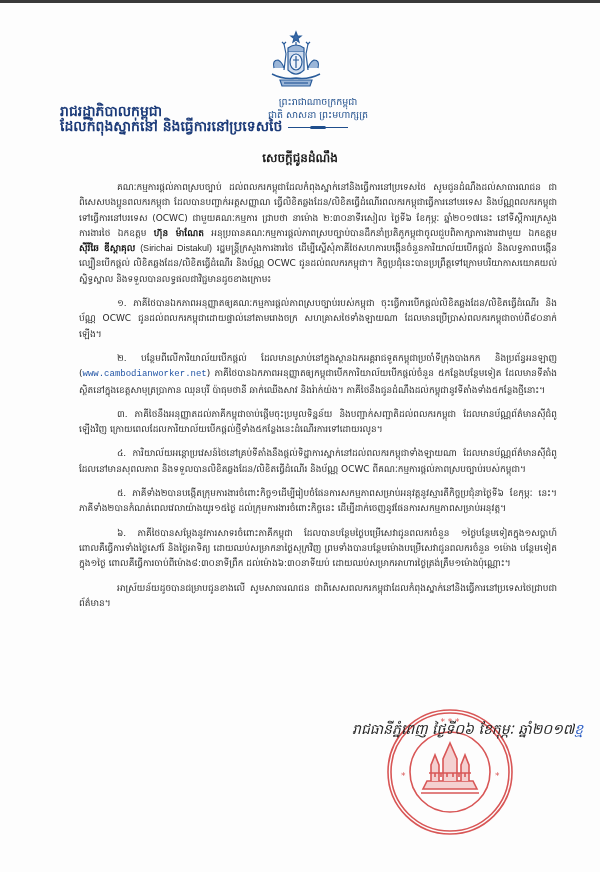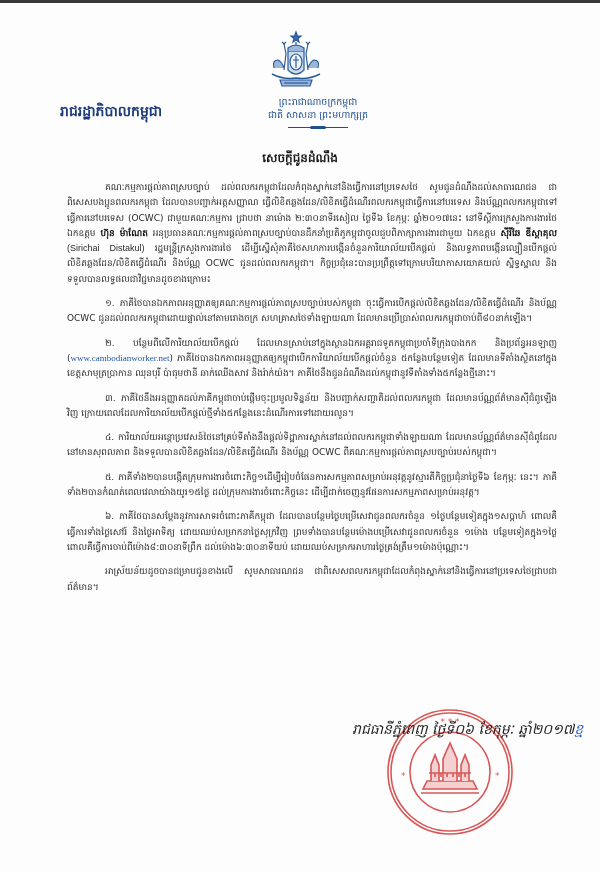--- a/index.html
+++ b/index.html
@@ -80,26 +80,26 @@
     .body {
       position: absolute;
       left: 67px; top: 180px;
       width: 490px;
       font-size: 9px;
       line-height: 15.3px;
       color: #2a2a2a;
       text-align: justify;
     }
     .body p {
-      margin: 0 0 9px 0;
+      margin: 0 0 9px 12px;
       text-indent: 38px;
     }
     .body .bold { font-weight: bold; color: #111; }
     .body .latin { font-family: "Liberation Sans", sans-serif; }
-    .body .link { color: #2456a6; font-family: Liberation Serif, serif; }
+    .body .link { color: #2456a6; font-family: Liberation Mono, monospace; }
     .signature {
       position: absolute;
       left: 352px; top: 720px;
       width: 200px;
       font-size: 14px;
       font-style: italic;
       color: #222;
       white-space: nowrap;
     }
     .signature .handwriting {
@@ -136,20 +136,21 @@
   </svg>
 
   <div class="kingdom">
     <div>ព្រះរាជាណាចក្រកម្ពុជា</div>
     <div>ជាតិ សាសនា ព្រះមហាក្សត្រ</div>
     <span class="motto-rule"></span>
   </div>
 
   <div class="org">
     <div>រាជរដ្ឋាភិបាលកម្ពុជា</div>
+    <div>ដែលកំពុងស្នាក់នៅ និងធ្វើការនៅប្រទេសថៃ</div>
   </div>
 
   <div class="title">សេចក្ដីជូនដំណឹង</div>
 
   <div class="body">
     <p>
       <span>គណៈកម្មការផ្ដល់ភាពស្របច្បាប់ ដល់ពលករកម្ពុជាដែលកំពុងស្នាក់នៅនិងធ្វើការនៅប្រទេសថៃ សូមជូនដំណឹងដល់សាធារណជន ជាពិសេសបងប្អូនពលករកម្ពុជា ដែលបានបញ្ជាក់អត្តសញ្ញាណ ធ្វើលិខិតឆ្លងដែន/លិខិតធ្វើដំណើរពលករកម្ពុជាធ្វើការនៅបរទេស និងប័ណ្ណពលករកម្ពុជាទៅធ្វើការនៅបរទេស (OCWC) ជាមួយគណៈកម្មការ ជ្រាបថា នាម៉ោង ២:៣០នាទីរសៀល ថ្ងៃទី៦ ខែកុម្ភៈ ឆ្នាំ២០១៧នេះ នៅទីស្ដីការក្រសួងការងារថៃ ឯកឧត្ដម</span>
       <span class="bold">ហ៊ុន ម៉ាណែត</span>
       <span>អនុប្រធានគណៈកម្មការផ្ដល់ភាពស្របច្បាប់បានដឹកនាំប្រតិភូកម្ពុជាចូលជួបពិភាក្សាការងារជាមួយ ឯកឧត្ដម</span>
       <span class="bold">ស៊ីរីឆៃ ឌីស្ដាគុល</span>

